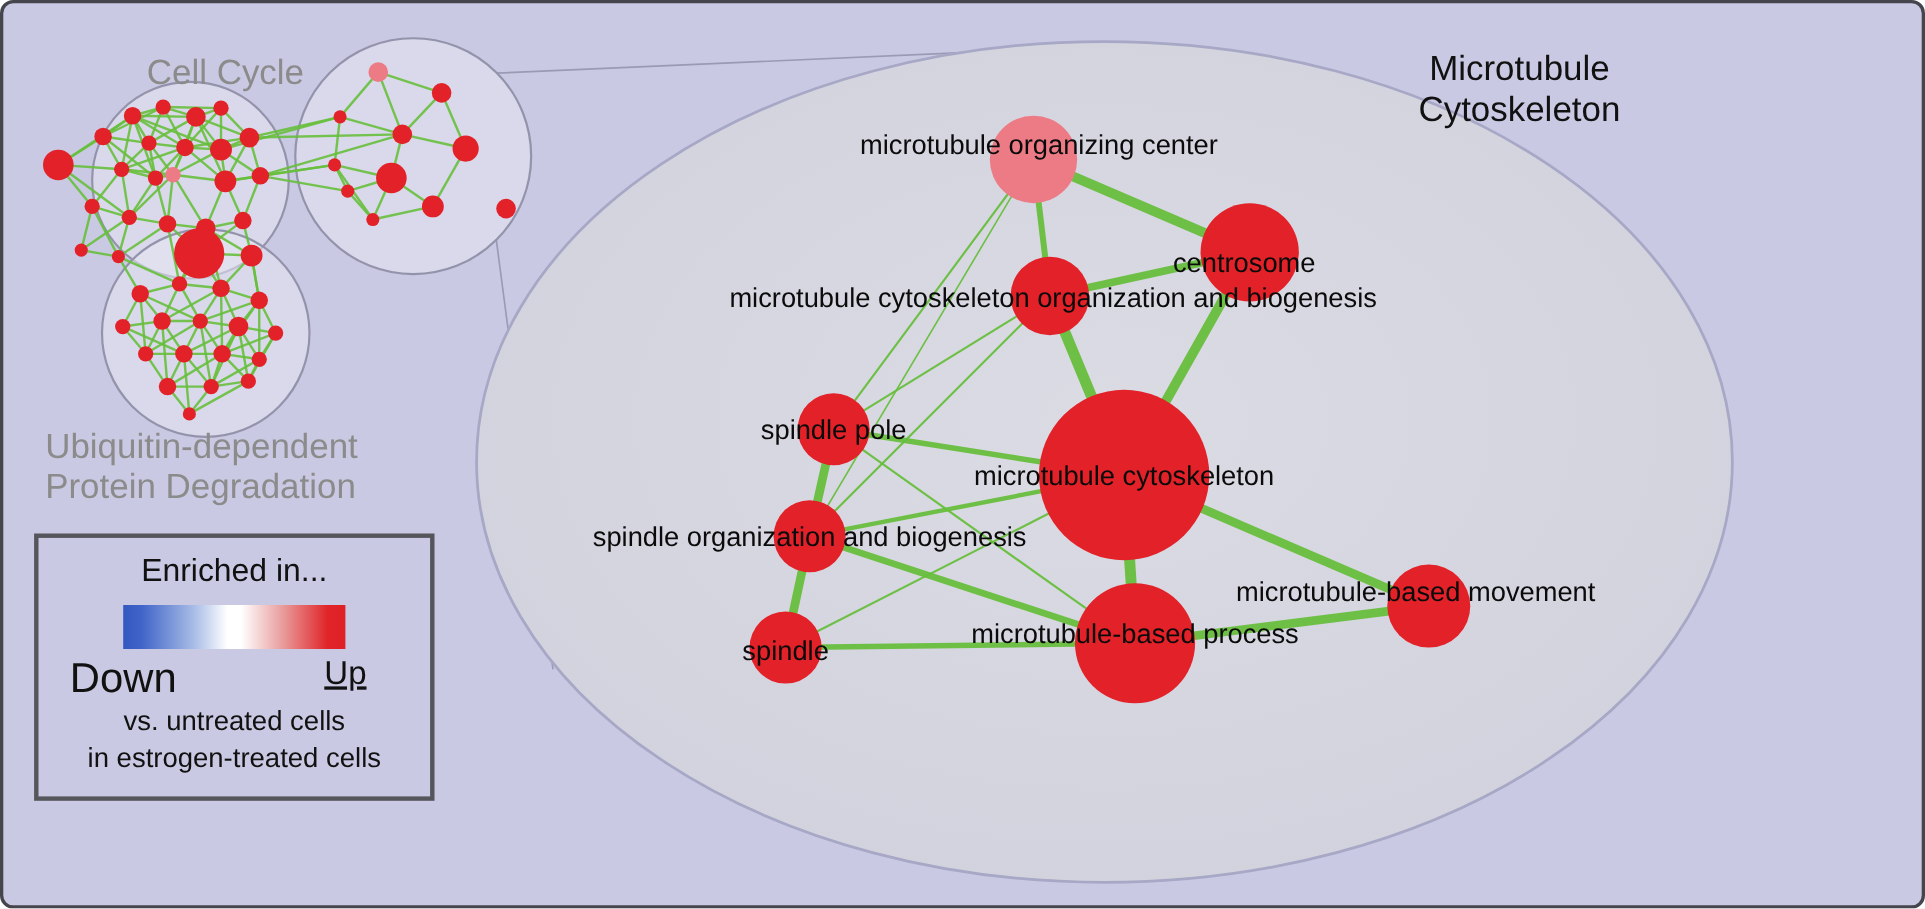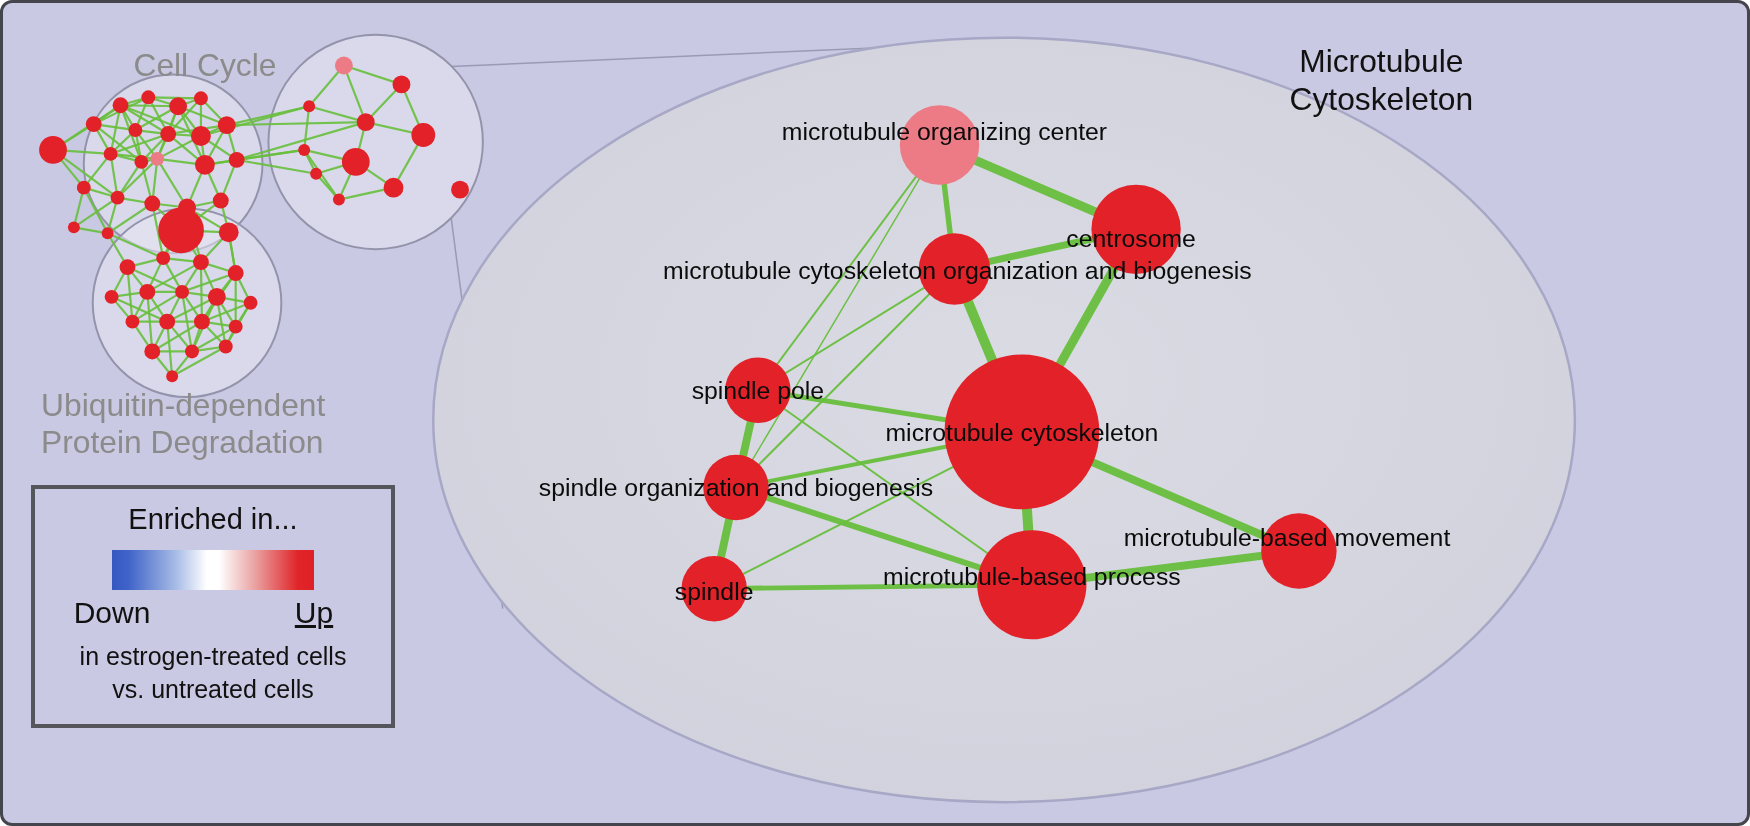--- a/index.html
+++ b/index.html
@@ -21,21 +21,21 @@
   .legend{
     position:absolute;left:28px;top:482px;width:364px;box-sizing:border-box;
     border:4px solid #55555c;text-align:center;padding:14px 16px 18px;color:#111;
   }
   .legend-title{font-size:29px;}
   .legend-bar-wrap{position:relative;width:202px;margin:14px auto 50px;}
   .legend-bar{
     height:40px;
     background:linear-gradient(90deg,#3558c0 0%,#3f63c8 8%,#a9bde6 32%,#ffffff 47%,#ffffff 53%,#eaa6a6 70%,#e02529 92%,#df2026 100%);
   }
-  .legend-down{position:absolute;left:0;top:46px;transform:translateX(-50%);font-size:30px;}
+  .legend-down{position:absolute;left:0;top:46px;transform:translateX(-50%);font-size:38px;}
   .legend-up{position:absolute;right:0;top:46px;transform:translateX(50%);font-size:30px;text-decoration:underline;}
   .legend-sub{font-size:25px;line-height:1.32;}
 </style>
 </head>
 <body>
 
 <div class="figure">
   <svg id="scene" viewBox="0 0 1750 826">
     <defs>
       <radialGradient id="ellipseGrad" cx="50%" cy="45%" r="65%">
@@ -334,16 +334,16 @@
     <text class="black-title" x="1385" y="108" text-anchor="middle">Cytoskeleton</text>
   </svg>
 
   <div class="legend">
     <div class="legend-title">Enriched in...</div>
     <div class="legend-bar-wrap">
       <div class="legend-bar"></div>
       <span class="legend-down">Down</span>
       <span class="legend-up">Up</span>
     </div>
+    <div class="legend-sub">vs. untreated cells</div>
     <div class="legend-sub">in estrogen-treated cells</div>
-    <div class="legend-sub">vs. untreated cells</div>
   </div>
 </div>
 
 </body></html>

